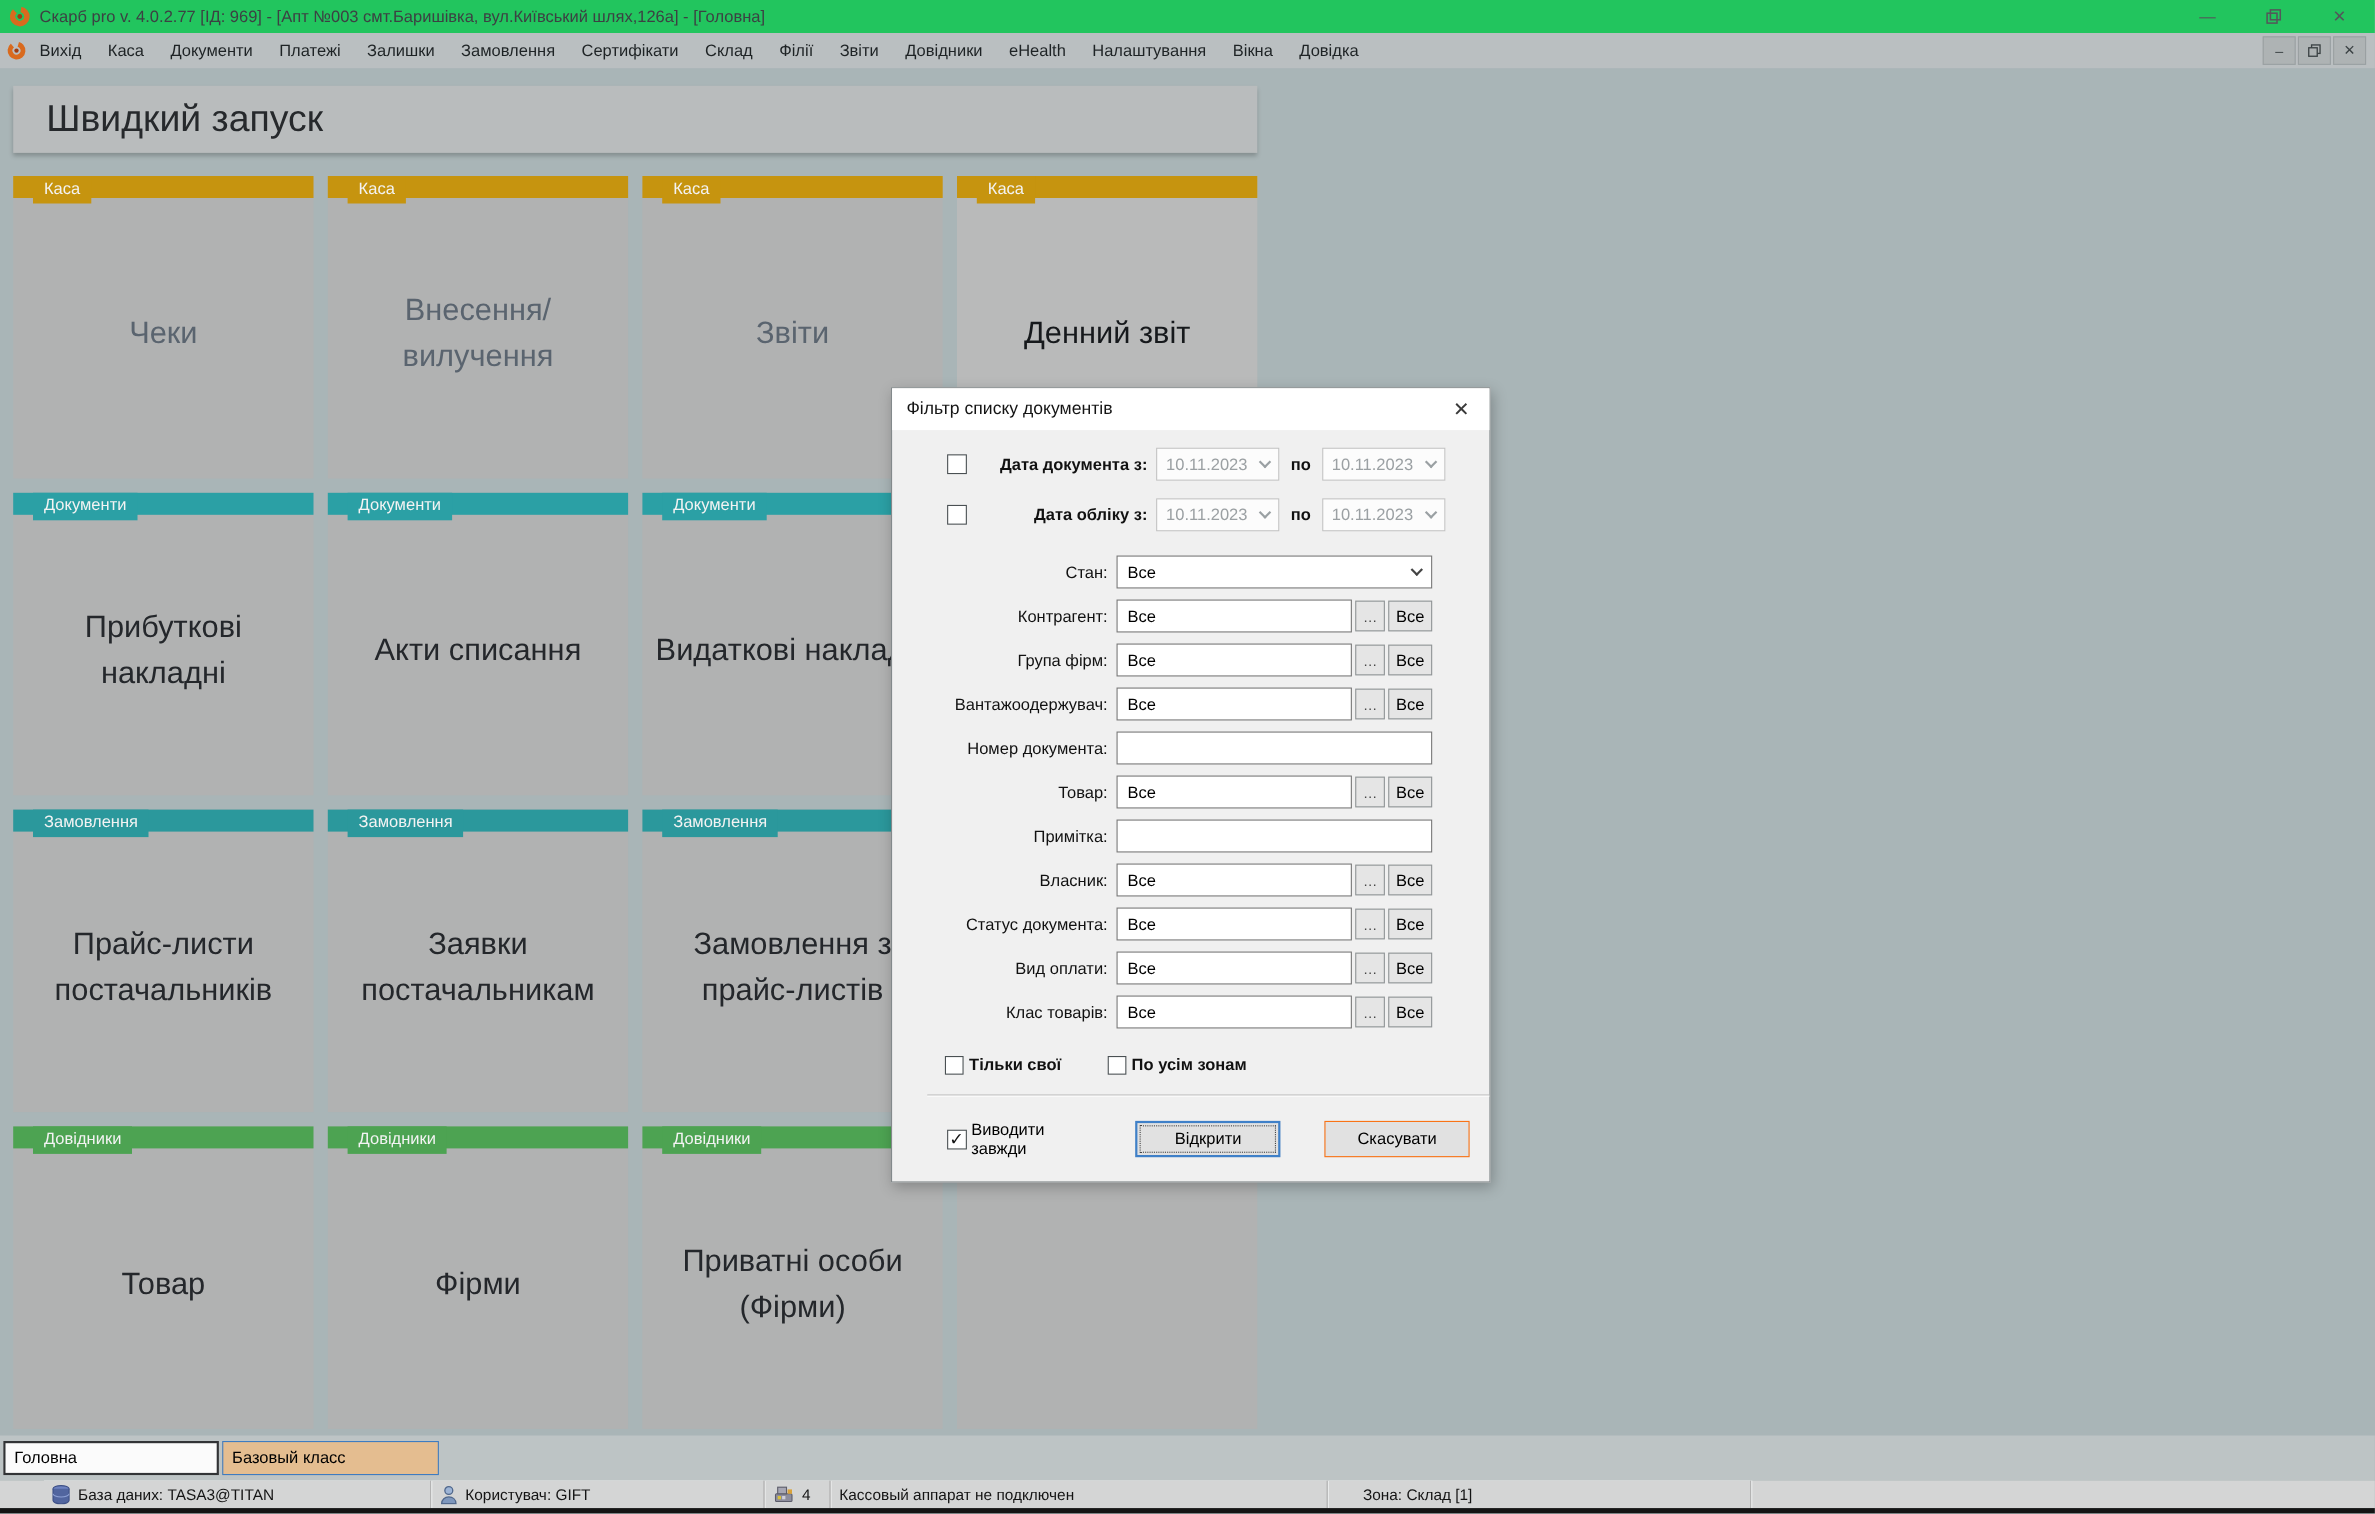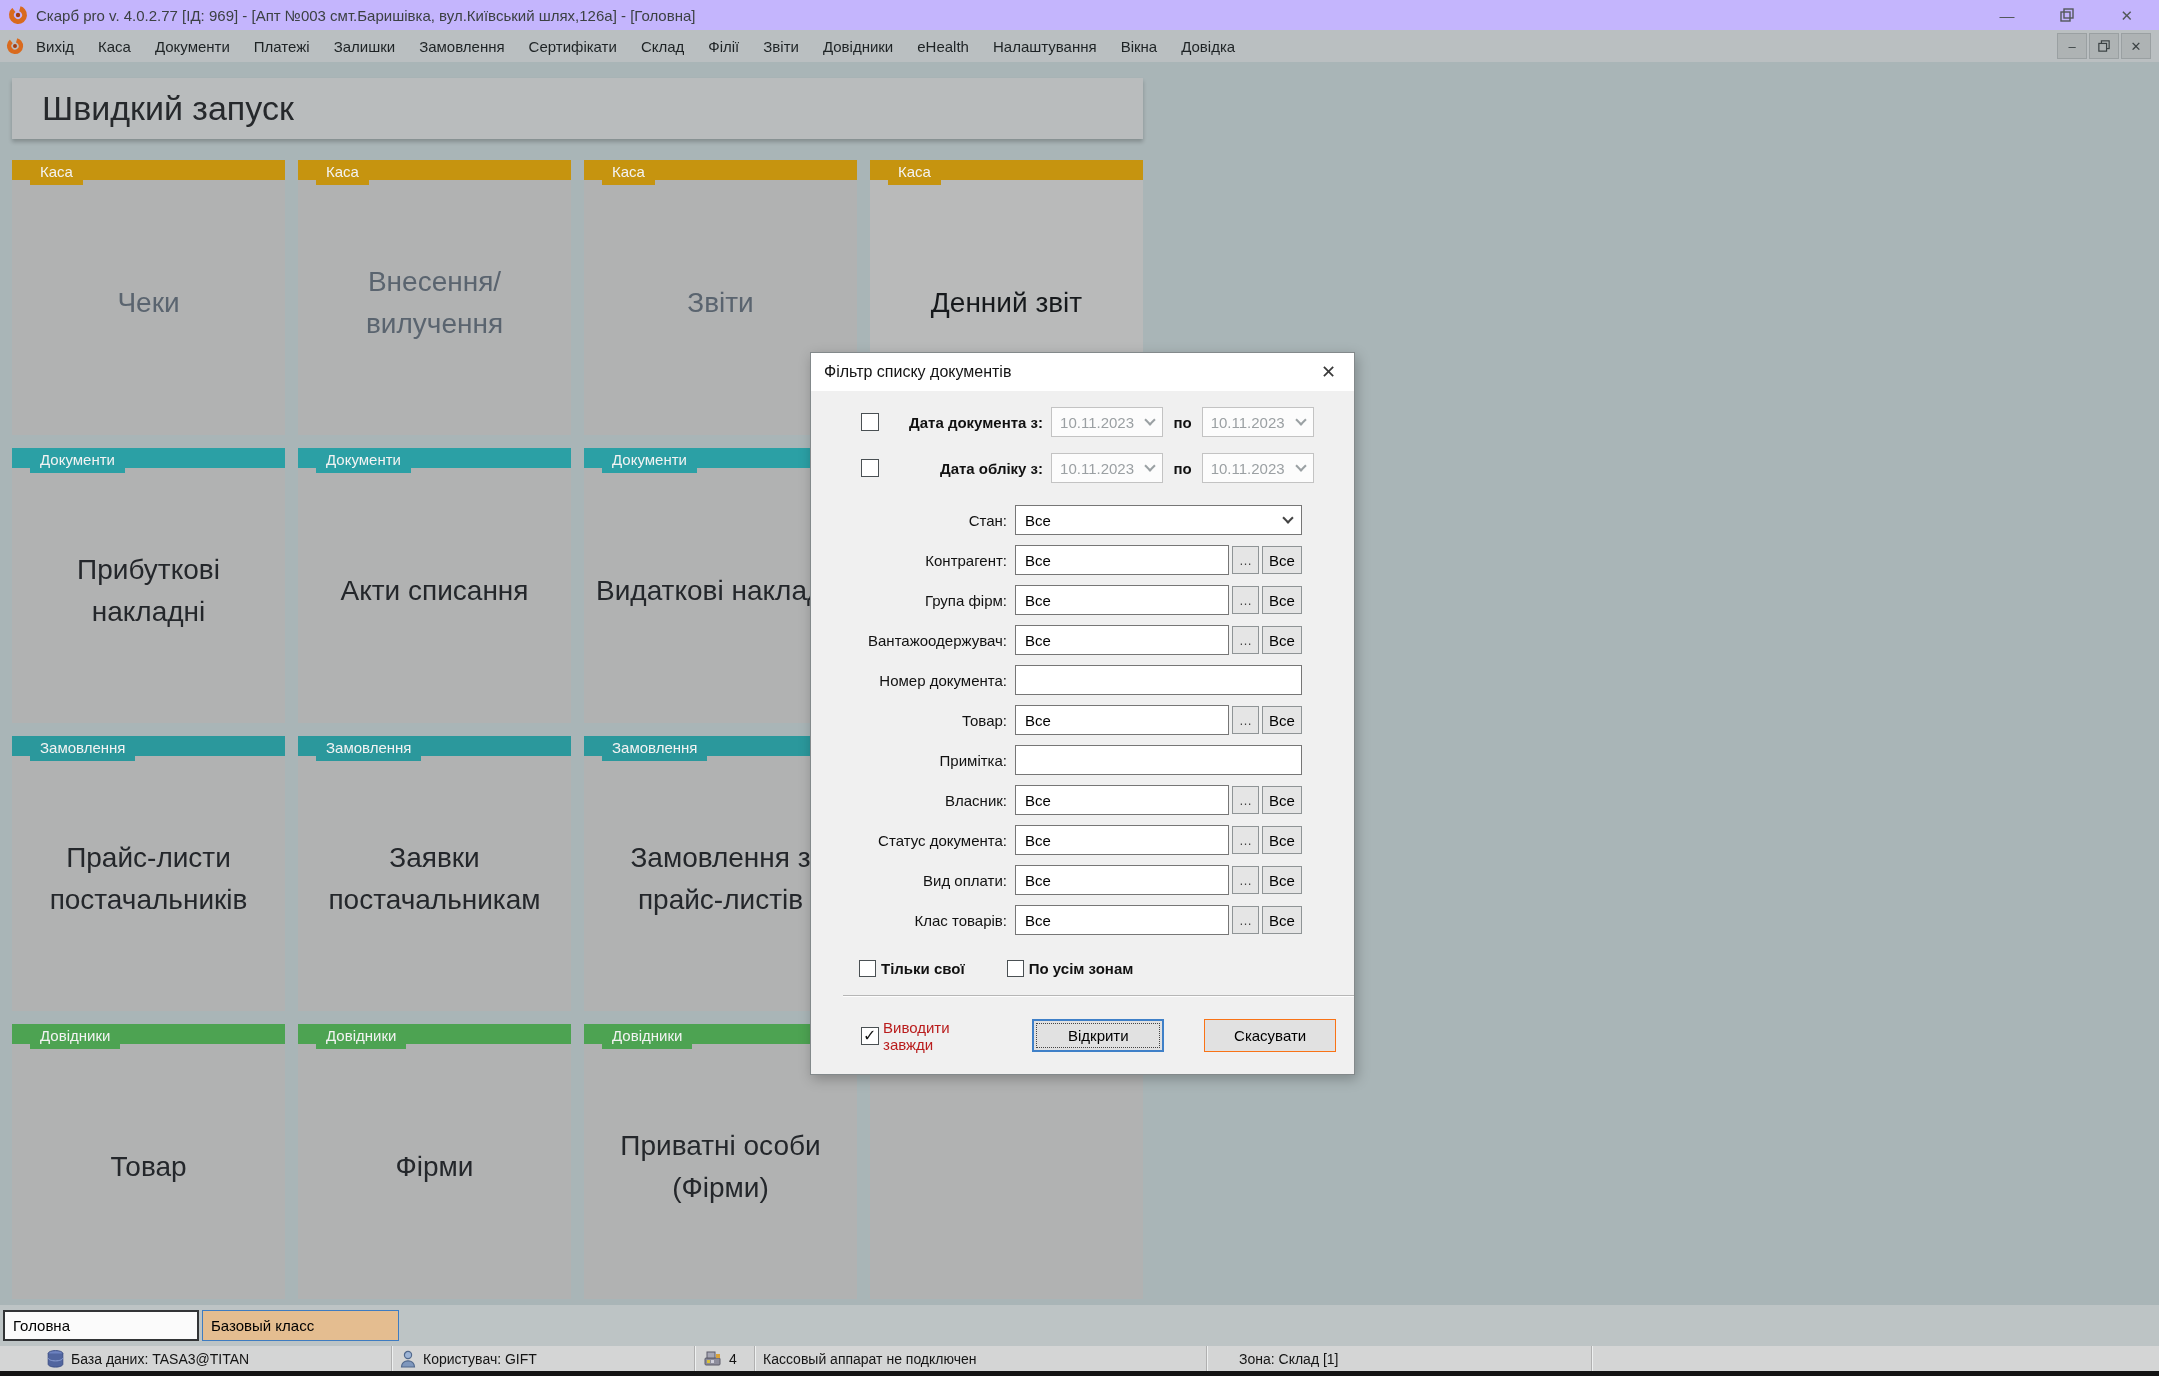--- a/index.html
+++ b/index.html
@@ -1,20 +1,20 @@
 <!DOCTYPE html>
 <html><head>
 <meta charset="utf-8">
 <style>
   * { margin:0; padding:0; box-sizing:border-box; }
   html,body { width:2159px; height:1376px; overflow:hidden; }
   body { font-family:"Liberation Sans","DejaVu Sans",sans-serif; background:#a9b5b7; position:relative; }
 
   
-  .titlebar { position:absolute; left:0; top:0; width:2159px; height:30px; background:#c4b5fd;
+  .titlebar { position:absolute; left:0; top:0; width:2159px; height:30px; background:#22c55e;
     display:flex; align-items:center; padding:0 8px; }
   .titlebar .title { font-size:15px; color:#3c4143; margin-left:8px; white-space:nowrap; }
   .win-controls { margin-left:auto; display:flex; align-items:center; gap:46px; padding-right:18px; }
   .win-glyph { font-size:15px; color:#53585a; cursor:default; line-height:1; }
   .restore-svg rect { fill:none; stroke:#53585a; stroke-width:1.4; }
 
   
   .menubar { position:absolute; left:0; top:30px; width:2159px; height:32px; background:#babfc1;
     display:flex; align-items:center; padding:0 6px; }
   .menu-items { display:flex; align-items:center; }
@@ -82,21 +82,21 @@
     display:flex; align-items:center; justify-content:center; cursor:pointer; }
 
   .zone-row { display:flex; align-items:center; gap:42px; margin:8px 0 0 16px; height:30px; }
   .zone-check { display:flex; align-items:center; gap:5px; }
   .zone-check .cb { width:17px; height:17px; }
   .zone-check .zlabel { font-size:15px; font-weight:bold; color:#111; }
 
   .dlg-sep { margin-top:12px; border-top:1px solid #b6b6b6; border-bottom:1px solid #fdfdfd; }
   .dlg-footer { flex:1; display:flex; align-items:center; padding:0 18px; }
   .always-check { display:flex; align-items:center; gap:4px; }
-  .always-check .alabel { font-size:15px; color:#b91c1c; }
+  .always-check .alabel { font-size:15px; color:#000000; }
   .btn { height:33px; background:#e1e1e1; border:1px solid #f97316; font-size:15px; color:#000;
     display:flex; align-items:center; justify-content:center; cursor:pointer; }
   .btn.open { width:137px; margin-left:34px; border:2px solid #3f80c8; outline:1px dotted #444; outline-offset:-5px; }
   .btn.cancel { width:137px; margin-left:40px; }
 
   
   .tabstrip { position:absolute; left:0; top:1305px; width:2159px; height:41px; background:#bdc4c5; }
   .tab { position:absolute; top:5px; height:31px; display:flex; align-items:center; padding:0 8px; font-size:15px; color:#000; cursor:pointer; }
   .tab.main { left:3px; width:196px; background:#fbfbfb; border:2px solid #323436; }
   .tab.base { left:202px; width:197px; background:#e4bd90; border:1px solid #3e7cc1; }

